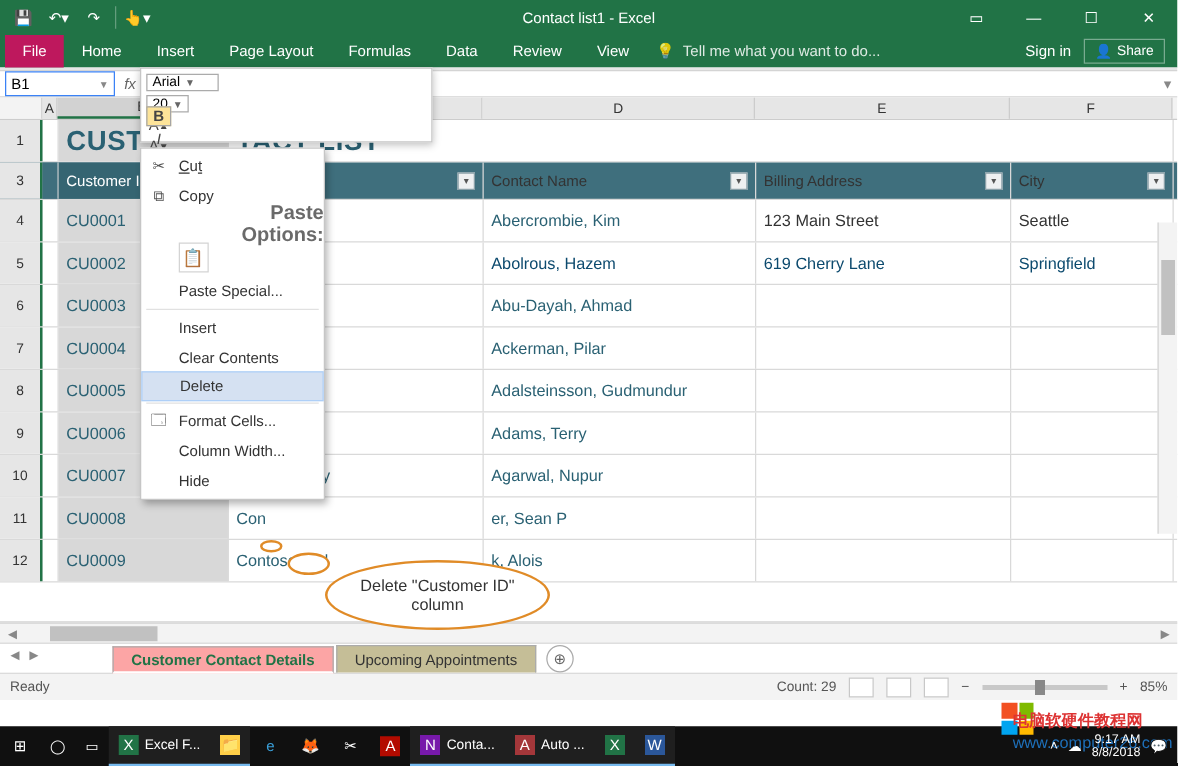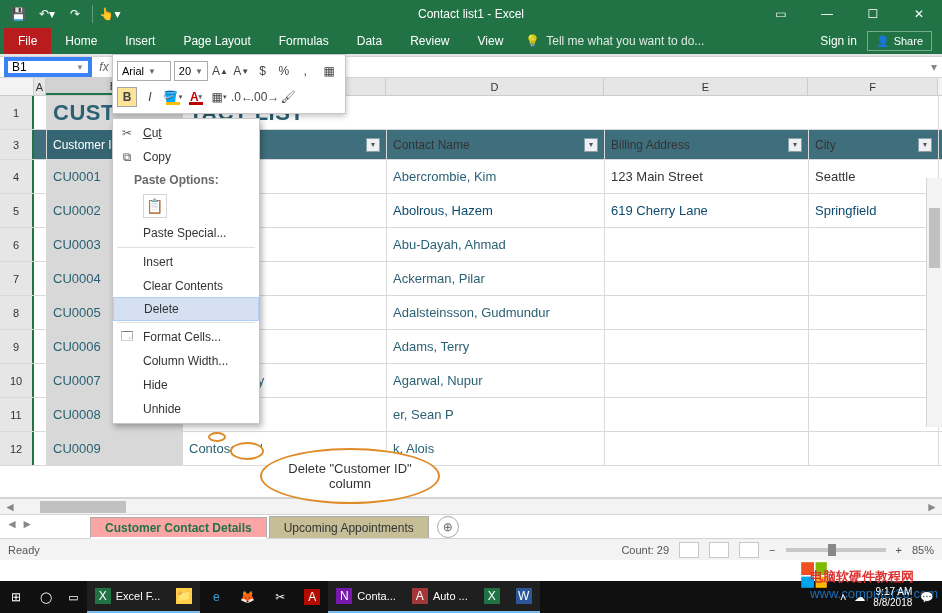--- a/index.html
+++ b/index.html
@@ -10,44 +10,44 @@
   .qat { display: flex; align-items: center; gap: 2px; padding-left: 6px; }
   .qat-btn { width: 26px; height: 24px; display:flex; align-items:center; justify-content:center; color:#fff; }
   .qat-sep { width:1px; height:18px; background: rgba(255,255,255,.3); margin:0 2px;}
   .title-center { position:absolute; left:0; right:0; text-align:center; pointer-events:none; }
   .title-right { margin-left:auto; display:flex; }
   .title-right .win-btn { width:46px; height:28px; display:flex; align-items:center; justify-content:center; color:#fff; }
 
   
   .ribbon-tabs { background:#217346; height:26px; display:flex; align-items:stretch; color:#fff; padding-left:4px; }
   .ribbon-tabs .tab { padding:0 14px; display:flex; align-items:center; font-size:12px; }
-  .ribbon-tabs .tab.file { background:#b91c1c; }
+  .ribbon-tabs .tab.file { background:#be185d; }
   .tellme { margin-left:8px; display:flex; align-items:center; opacity:.85; gap:6px;}
   .ribbon-right { margin-left:auto; display:flex; align-items:center; gap:10px; padding-right:10px;}
   .share-btn { background:#217346; border:1px solid rgba(255,255,255,.4); height:20px; padding:0 8px; display:flex; align-items:center; gap:4px; font-size:11px;}
 
   
   .ribbon-body { height:2px; background:#e6e6e6; }
 
   
   .mini-toolbar { position:absolute; top:54px; left:112px; width:234px; background:#fff; border:1px solid #c6c6c6; box-shadow:0 2px 6px rgba(0,0,0,.25); padding:4px; z-index:30; }
-  .mini-row { display:flex; align-items:center; gap:3px; height:24px;}
+  .mini-row { display:flex; gap:3px; height:24px;flex-direction:column;}
   .mini-row + .mini-row { margin-top:2px; }
   .mini-sel { border:1px solid #ababab; height:20px; font-size:11px; background:#fff; display:flex; align-items:center; padding:0 4px; }
   .mini-sel .dd { margin-left:4px; font-size:8px; color:#666;}
   .mini-btn { width:20px; height:20px; display:flex; align-items:center; justify-content:center; font-size:12px; color:#444;}
   .mini-btn.group { width:26px; }
   .mini-bold { border:1px solid #a5a5a5; background:#fde499; font-weight:bold;}
   .mini-red { color:#c00000; font-weight:bold;}
   .mini-underbar { position:relative; }
   .mini-underbar::after { content:""; position:absolute; bottom:2px; left:3px; right:3px; height:3px; background: var(--bar,#ffc000);}
 
   
   .formula-bar { display:flex; align-items:center; height:22px; border-top:1px solid #d4d4d4; border-bottom:1px solid #d4d4d4; background:#fff;}
-  .name-box { width:88px; height:20px; border:4px solid #3b82f6; margin:0 2px 0 4px; display:flex; align-items:center; padding:0 4px; font-size:12px;justify-content:space-between;}
+  .name-box { width:88px; height:20px; border:1px solid #3b82f6; margin:0 2px 0 4px; display:flex; align-items:center; padding:0 4px; font-size:12px;justify-content:space-between;}
   .name-box .dd { margin-left:auto; font-size:8px; color:#888;}
   .fx-label { width:20px; text-align:center; color:#666; font-style:italic;}
 
   
   .grid-wrap { position:relative; height:420px; overflow:hidden; border-bottom:1px solid #d4d4d4;}
   .col-headers { display:flex; height:18px; background:#f3f3f3; border-bottom:1px solid #ccc; font-size:11px; color:#333;}
   .corner { width:34px; border-right:1px solid #ccc; background:#f3f3f3;}
   .col-h { border-right:1px solid #ccc; display:flex; align-items:center; justify-content:center; position:relative;}
   .col-h.sel { background:#d2d2d2; border-bottom:2px solid #217346; }
   .col-h.hi { background:#e6e6e6; }
@@ -73,21 +73,21 @@
   .tbl-head .dd-icon { margin-left:auto; width:14px; height:14px; background:#eef0f1; border:1px solid #8aa0a8; display:flex; align-items:center; justify-content:center; font-size:8px; color:#555;}
   .link { color:#0c4a6e; }
   .datacell { color:#2a6173; }
 
   
   .context-menu { position:absolute; top:118px; left:112px; width:148px; background:#fff; border:1px solid #c6c6c6; box-shadow:2px 3px 6px rgba(0,0,0,.3); z-index:40; padding:2px 0;}
   .context-menu .item { height:24px; display:flex; align-items:center; padding:0 10px 0 30px; position:relative; font-size:12px; color:#333;}
   .context-menu .item .ic { position:absolute; left:6px; width:16px; text-align:center; color:#555;}
   .context-menu .item.hover { background:#d5e1f2; border:1px solid #aecff7; height:24px; margin:-1px 0;}
   .context-menu .sep { height:1px; background:#e1e1e1; margin:2px 4px;}
-  .context-menu .header { font-weight:bold; color:#6a6a6a; height:22px; display:flex; align-items:center; padding-left:21px; font-size:12px;text-align:right;}
+  .context-menu .header { font-weight:bold; color:#6a6a6a; height:22px; display:flex; align-items:center; padding-left:46px; font-size:16px;text-align:right;}
   .context-menu .paste-icons { height:30px; display:flex; align-items:center; padding-left:30px;}
   .context-menu .paste-ic { width:24px; height:24px; border:1px solid #d4d4d4; margin-right:4px; display:flex; align-items:center; justify-content:center; font-size:14px;}
   .context-menu .item .u { text-decoration: underline; }
 
   
   .callout { position:absolute; top:432px; left:190px; width:250px; height:80px; z-index:25; }
   .bubble { position:absolute; right:0; top:16px; width:180px; height:56px; border:2px solid #e08b27; border-radius:50%; background:#fff; display:flex; align-items:center; justify-content:center; text-align:center; font-size:13px; color:#333; padding:6px 14px;}
   .tail1 { position:absolute; left:40px; top:10px; width:34px; height:18px; border:2px solid #e08b27; border-radius:50%; background:#fff;}
   .tail2 { position:absolute; left:18px; top:0px; width:18px; height:10px; border:2px solid #e08b27; border-radius:50%; background:#fff;}
 
@@ -371,23 +371,20 @@
   <div class="item">
       <span class="ic">🗔</span>
       <span>Format Cells...</span>
     </div>
   <div class="item">
       <span>Column Width...</span>
     </div>
   <div class="item">
       <span>Hide</span>
     </div>
-  <div class="item">
-      <span>Unhide</span>
-    </div>
 </div>
 
 <div class="callout">
   <div class="tail2"></div>
   <div class="tail1"></div>
   <div class="bubble">Delete "Customer ID" column</div>
 </div>
 
 <div class="hscroll">
   <span style="margin:0 4px;color:#888">◄</span>

